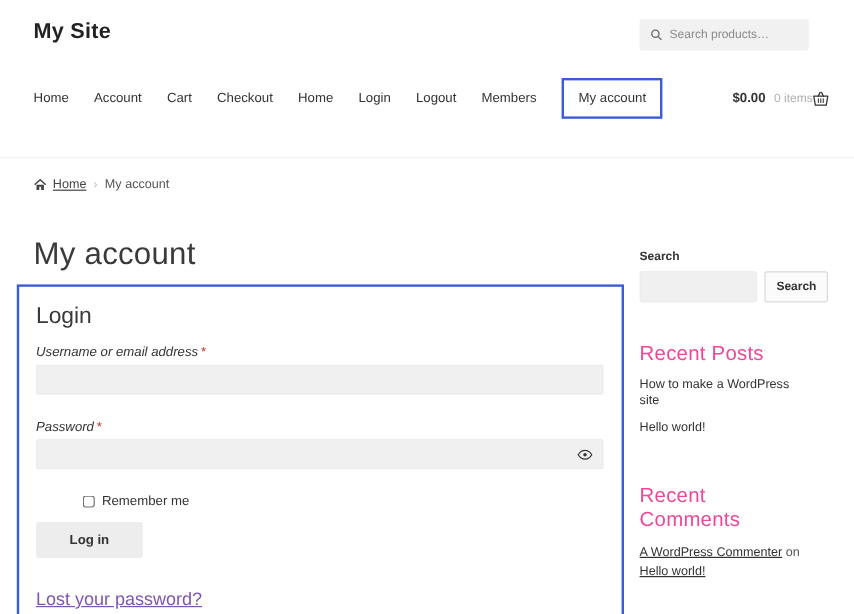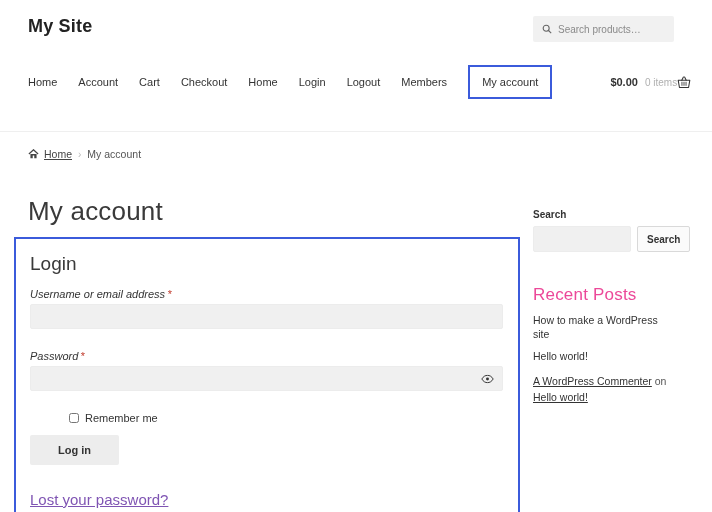--- a/index.html
+++ b/index.html
@@ -157,20 +157,21 @@
       <div class="sb-search-label">Search</div>
       <div class="sb-search-row">
         <input class="sb-search-input" type="text" style="">
         <button class="sb-search-btn">Search</button>
       </div>
 
       <div class="widget-title wt-posts">Recent Posts</div>
       <span class="sb-link">How to make a WordPress site</span>
       <span class="sb-link">Hello world!</span>
 
+      <div class="widget-title wt-comments">Recent Comments</div>
       <div class="sb-comment">
         <span class="inlink">A WordPress Commenter</span><span> on </span><span class="inlink">Hello world!</span>
       </div>
 
     </div>
 
   </div>
 </div>
 
 </body></html>

